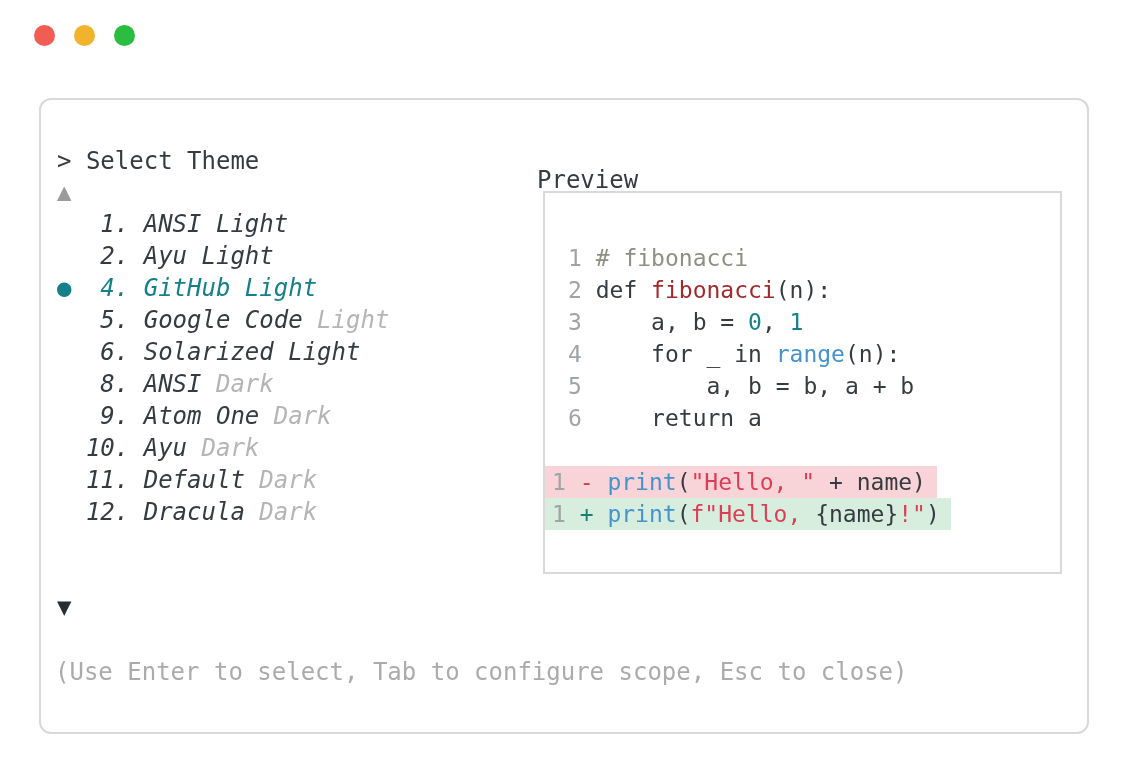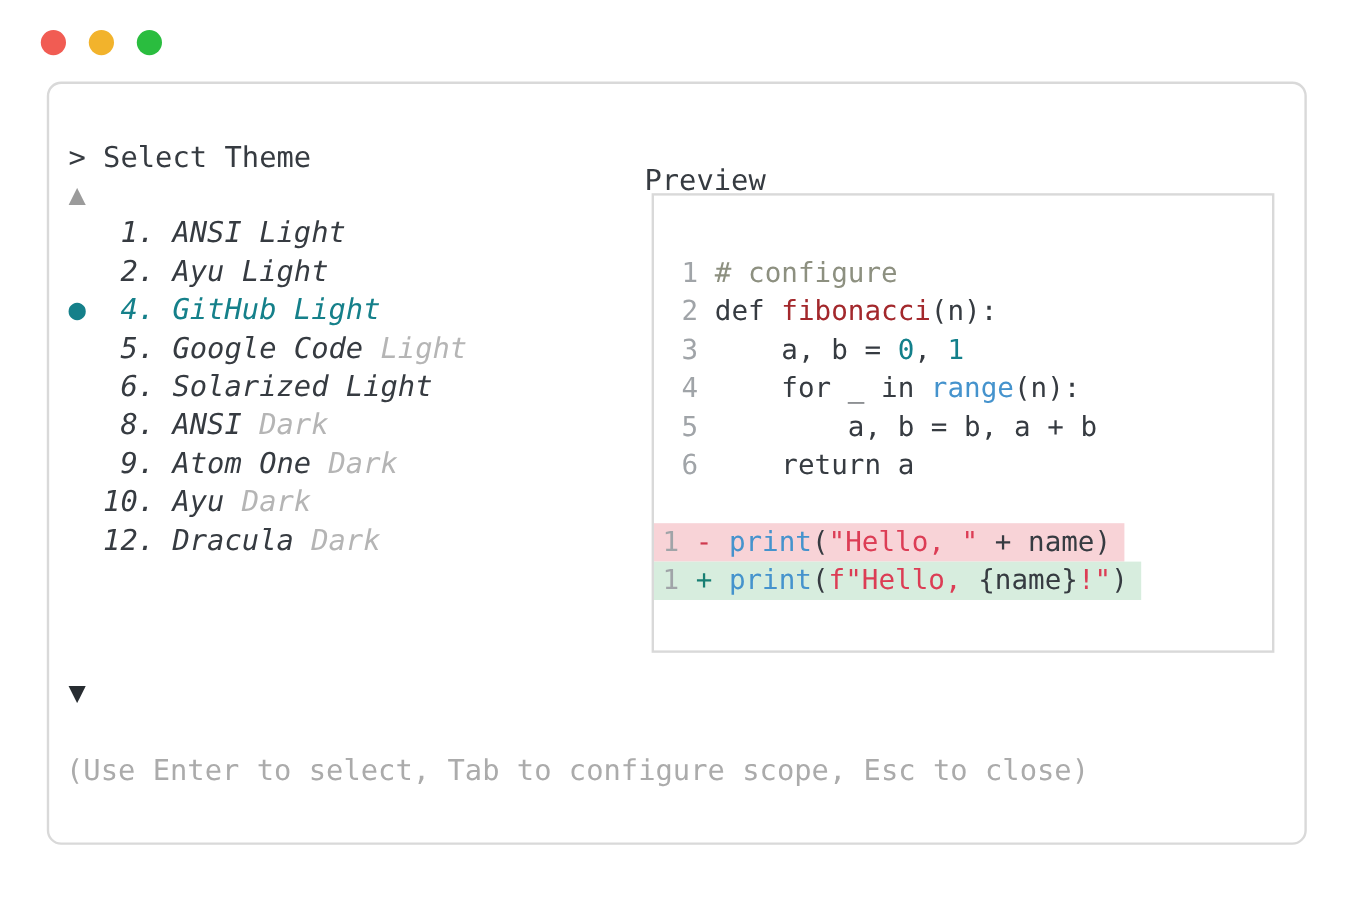--- a/index.html
+++ b/index.html
@@ -9,21 +9,21 @@
     --plus:#187f73; --removed-bg:#f8d3d7; --added-bg:#d7edde;
   }
   html,body{margin:0;padding:0;}
   body{
     width:1129px;height:757px;background:#ffffff;overflow:hidden;position:relative;
     font-family:"DejaVu Sans Mono","Liberation Mono",monospace;
   }
   .traffic{position:absolute;left:34px;top:25px;display:flex;gap:19px;}
   .light{width:21px;height:21px;border-radius:50%;}
   .panel{
-    position:absolute;left:39px;top:68px;width:1050px;height:636px;
+    position:absolute;left:39px;top:98px;width:1050px;height:636px;
     box-sizing:border-box;border:2px solid var(--border);border-radius:12px;background:#fff;
   }
   .prompt,.preview-title{
     position:absolute;top:45px;font-size:24px;line-height:32px;color:var(--text);white-space:pre;
   }
   .prompt{left:16px;}
   .preview-title{left:496px;margin-top:19px;}
   .scroll-up,.scroll-down{
     position:absolute;left:16px;font-size:24px;line-height:32px;white-space:pre;cursor:pointer;
   }
@@ -72,27 +72,28 @@
     <div class="scroll-up">▲</div>
     <div class="theme-list">
         <div class="theme-item"><span class="bullet">  </span><span class="part number"> 1. </span><span class="part name">ANSI </span><span class="part variant">Light</span></div>
         <div class="theme-item"><span class="bullet">  </span><span class="part number"> 2. </span><span class="part name">Ayu </span><span class="part variant">Light</span></div>
         <div class="theme-item selected"><span class="bullet">● </span><span class="part number"> 4. </span><span class="part name">GitHub </span><span class="part variant">Light</span></div>
         <div class="theme-item"><span class="bullet">  </span><span class="part number"> 5. </span><span class="part name">Google Code </span><span class="part variant dimmed">Light</span></div>
         <div class="theme-item"><span class="bullet">  </span><span class="part number"> 6. </span><span class="part name">Solarized </span><span class="part variant">Light</span></div>
         <div class="theme-item"><span class="bullet">  </span><span class="part number"> 8. </span><span class="part name">ANSI </span><span class="part variant dimmed">Dark</span></div>
         <div class="theme-item"><span class="bullet">  </span><span class="part number"> 9. </span><span class="part name">Atom One </span><span class="part variant dimmed">Dark</span></div>
         <div class="theme-item"><span class="bullet">  </span><span class="part number">10. </span><span class="part name">Ayu </span><span class="part variant dimmed">Dark</span></div>
+        <div class="theme-item"><span class="bullet">  </span><span class="part number">11. </span><span class="part name">Default </span><span class="part variant dimmed">Dark</span></div>
         <div class="theme-item"><span class="bullet">  </span><span class="part number">12. </span><span class="part name">Dracula </span><span class="part variant dimmed">Dark</span></div>
       </div>
     <div class="scroll-down">▼</div>
 
     <div class="preview-box">
       <div class="code">
-          <div class="code-row"><span class="c-lnum">1 </span><span class="c-comment"># configure</span></div>
+          <div class="code-row"><span class="c-lnum">1 </span><span class="c-comment"># fibonacci</span></div>
           <div class="code-row"><span class="c-lnum">2 </span><span class="c-plain">def </span><span class="c-func">fibonacci</span><span class="c-plain">(n):</span></div>
           <div class="code-row"><span class="c-lnum">3 </span><span class="c-plain">    a, b = </span><span class="c-num">0</span><span class="c-plain">, </span><span class="c-num">1</span></div>
           <div class="code-row"><span class="c-lnum">4 </span><span class="c-plain">    for _ in </span><span class="c-blue">range</span><span class="c-plain">(n):</span></div>
           <div class="code-row"><span class="c-lnum">5 </span><span class="c-plain">        a, b = b, a + b</span></div>
           <div class="code-row"><span class="c-lnum">6 </span><span class="c-plain">    return a</span></div>
           <div class="code-row">&nbsp;</div>
           <div class="code-row removed"><span class="c-lnum">1 </span><span class="c-minus">- </span><span class="c-blue">print</span><span class="c-plain">(</span><span class="c-string">"Hello, "</span><span class="c-plain"> + name)</span></div>
           <div class="code-row added"><span class="c-lnum">1 </span><span class="c-plus">+ </span><span class="c-blue">print</span><span class="c-plain">(</span><span class="c-string">f"Hello, </span><span class="c-plain">{name}</span><span class="c-string">!"</span><span class="c-plain">)</span></div>
         </div>
     </div>

